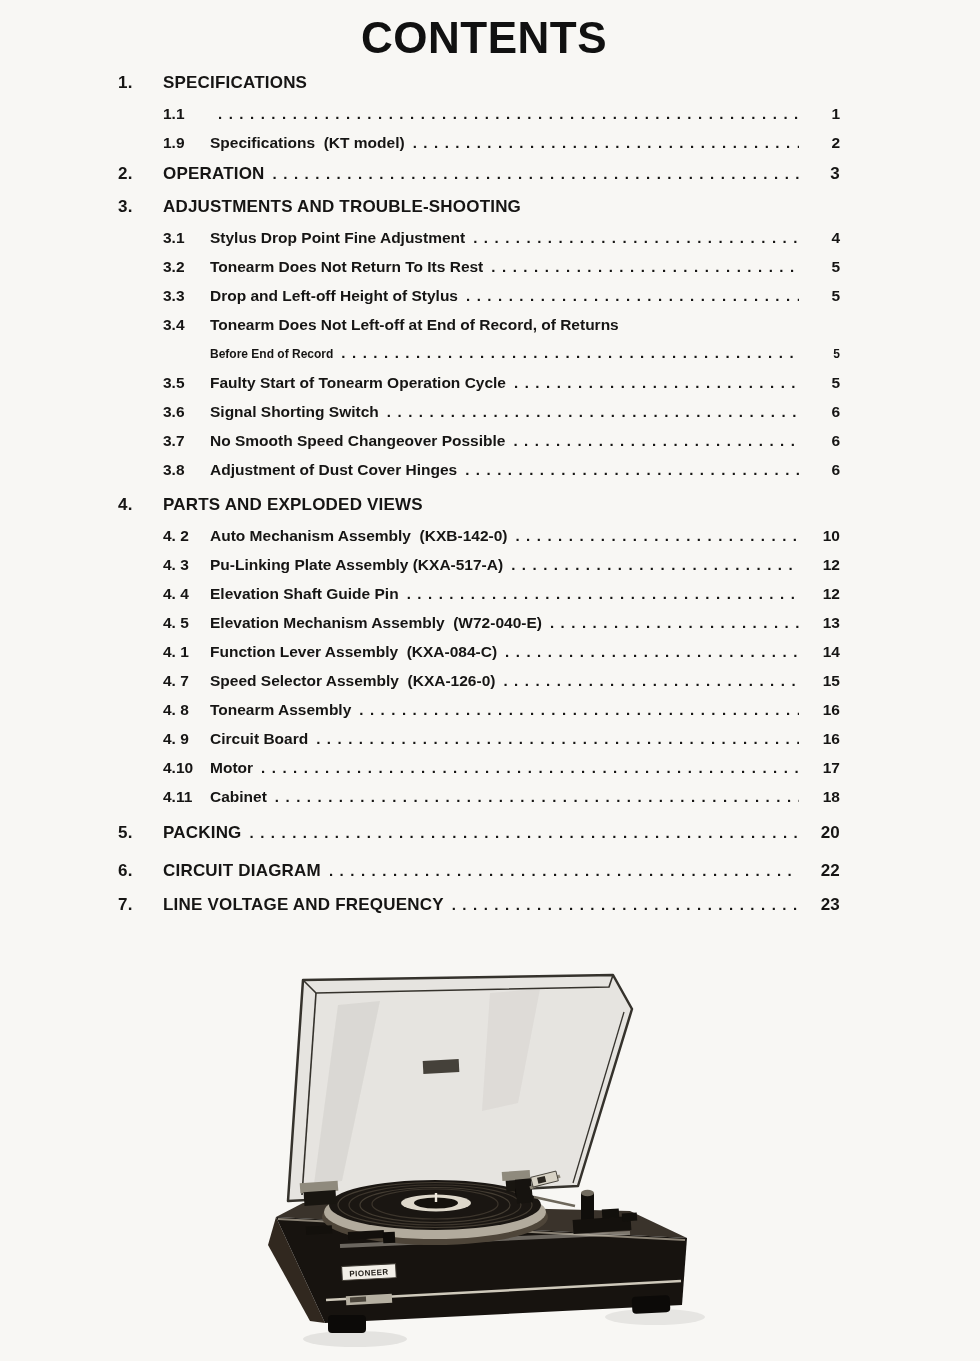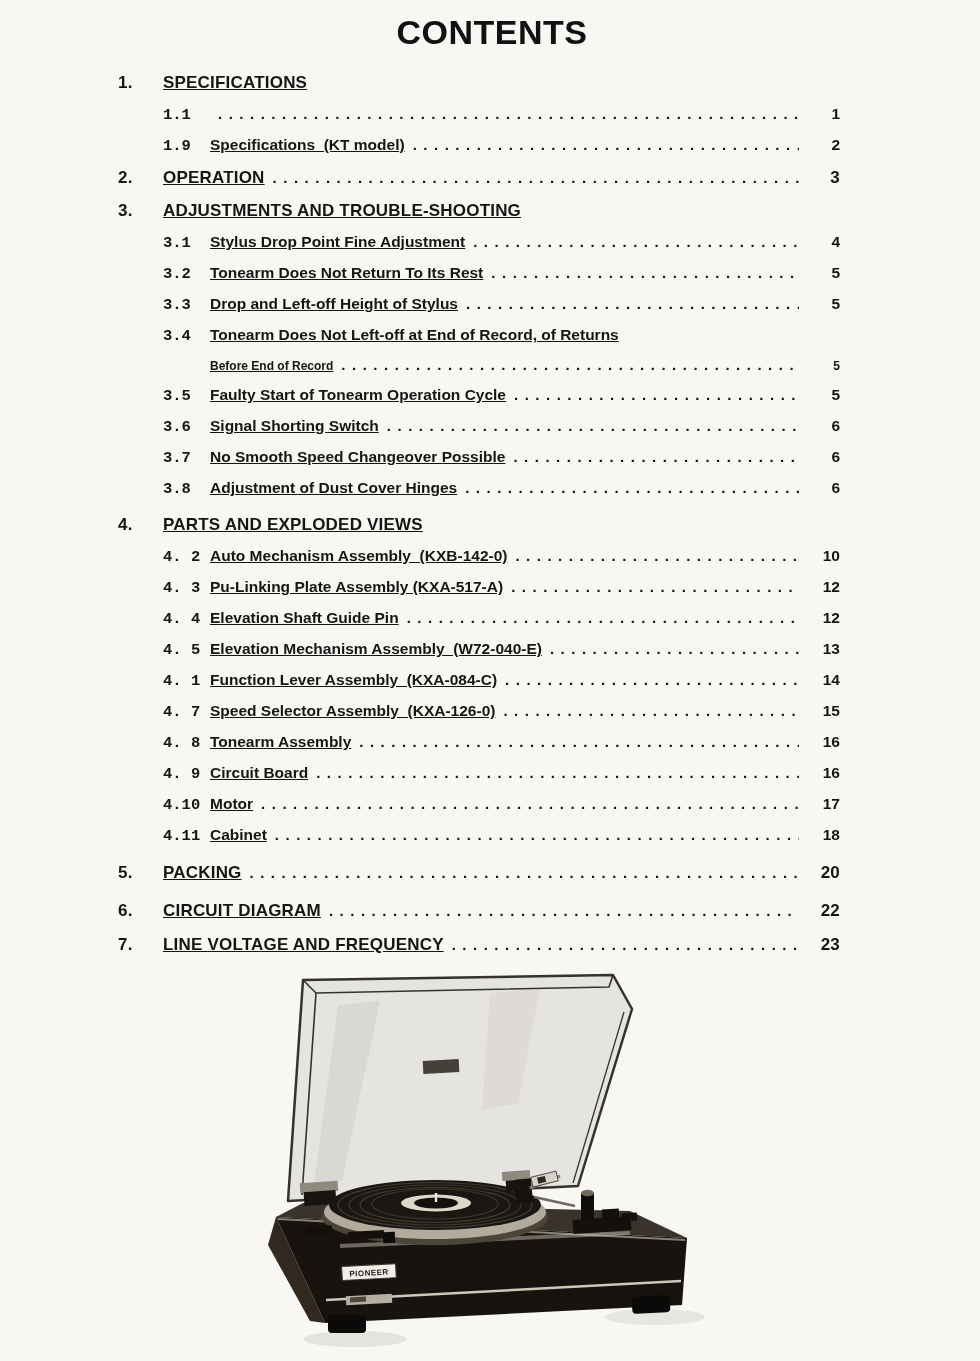--- a/index.html
+++ b/index.html
@@ -2,31 +2,31 @@
 <html><head>
 <meta charset="utf-8">
 <style>
   html,body{margin:0;padding:0;}
   body{
     width:980px;height:1361px;position:relative;overflow:hidden;
     background:#f8f7f4;color:#161514;
     font-family:"Liberation Sans",sans-serif;
   }
   .page-title{
-    position:absolute;top:13px;left:16px;width:952px;text-align:center;
-    font-size:34px;font-weight:bold;letter-spacing:0.5px;color:#111;
+    position:absolute;top:13px;left:8px;width:952px;text-align:center;
+    font-size:44px;font-weight:bold;letter-spacing:0.5px;color:#111;
   }
   .toc{position:absolute;left:118px;top:66px;width:722px;}
   .row{display:flex;align-items:baseline;font-weight:bold;}
   .sec{font-size:17px;line-height:33px;letter-spacing:0.2px;}
   .sub{font-size:15.5px;line-height:29px;padding-left:45px;}
   .cont{font-size:12px;line-height:28px;padding-left:92px;}
   .snum{width:45px;flex:none;white-space:pre;}
-  .inum{width:47px;flex:none;white-space:pre;font-family:Liberation Mono, monospace;}
-  .label{flex:none;white-space:pre;text-decoration:underline;}
+  .inum{width:47px;flex:none;white-space:pre;}
+  .label{flex:none;white-space:pre;}
   .dots{
     flex:1 1 auto;overflow:hidden;margin:0 5px 0 8px;
     letter-spacing:6.5px;font-size:15px;white-space:pre;color:#161514;
   }
   .dots::before{content:"..................................................................................................................";}
   .pg{flex:none;min-width:36px;text-align:right;white-space:pre;}
   .mt4{margin-top:4px;}
   .mt5{margin-top:5px;}
   .mt1{margin-top:1px;}
   .figure{position:absolute;left:240px;top:943px;width:500px;height:418px;}

